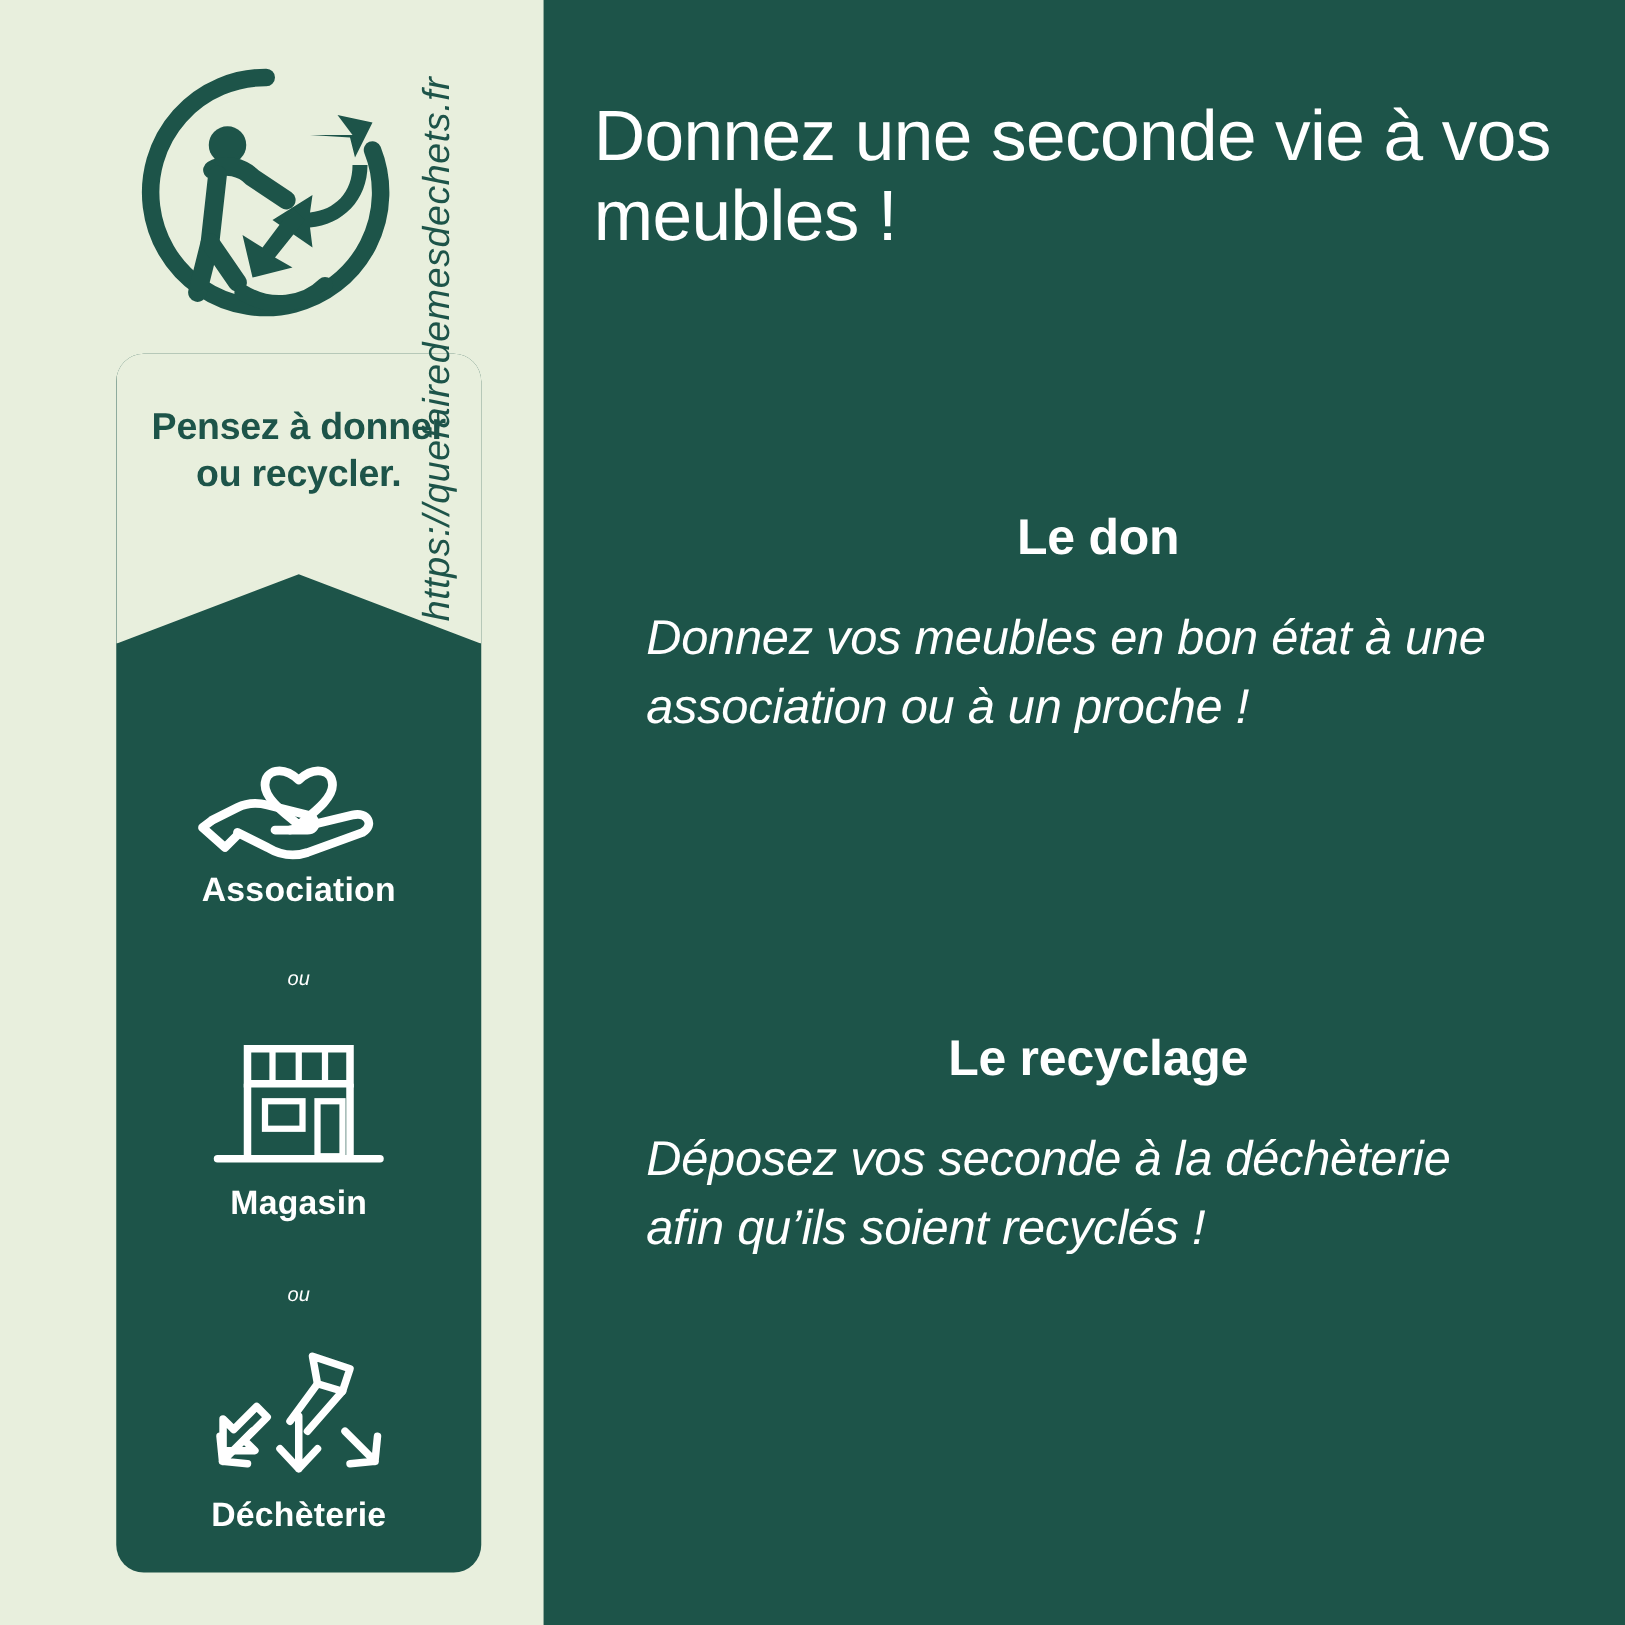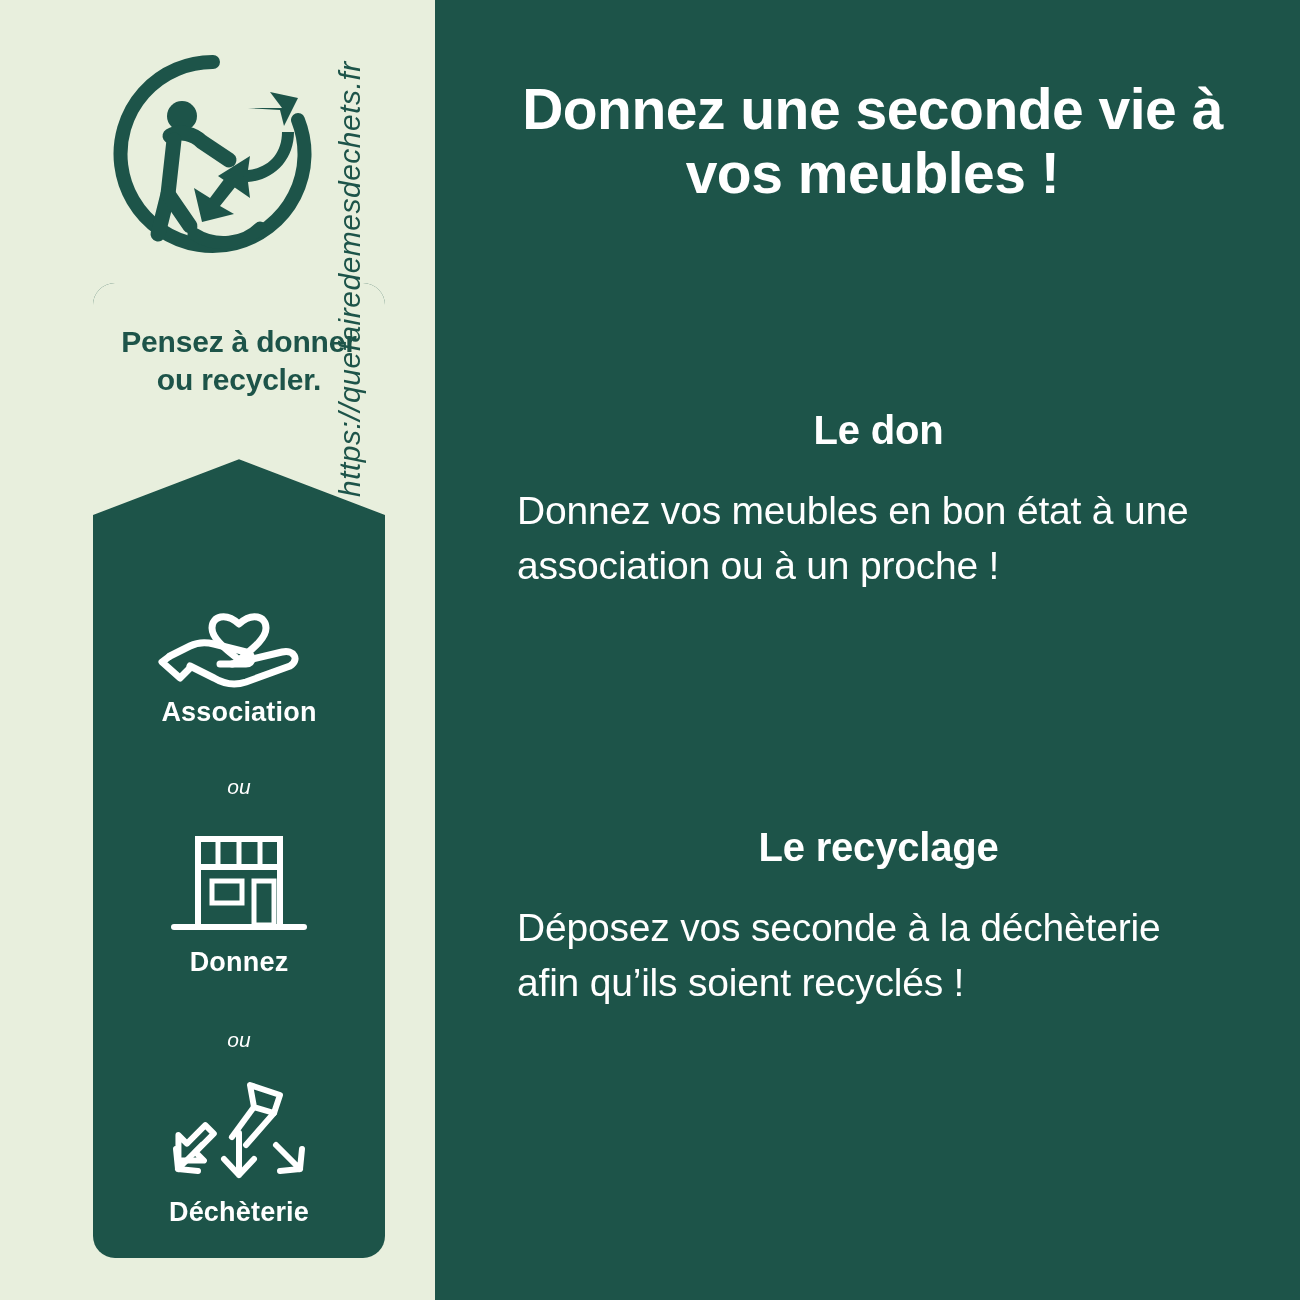--- a/index.html
+++ b/index.html
@@ -84,21 +84,21 @@
     font-size: 27px;
     font-weight: bold;
     letter-spacing: 0.2px;
     margin-top: 4px;
   }
   .ou {
     position: absolute;
     width: 292px;
     text-align: center;
     color: #ffffff;
-    font-size: 21px;
+    font-size: 16px;
     font-style: italic;
   }
 
   .vertical-url {
     position: absolute;
     left: 333px;
     top: 497px;
     width: 640px;
     color: #1d5449;
     font-size: 30px;
@@ -119,42 +119,42 @@
     background: #1d5449;
     color: #ffffff;
     box-sizing: border-box;
     padding: 0;
   }
   .headline {
     position: absolute;
     top: 78px;
     left: 40px;
     right: 30px;
-    text-align: center;
     font-size: 57px;
-    font-weight: bold;
+    font-weight: normal;
     line-height: 1.12;
     letter-spacing: -0.5px;
   }
   .section {
     position: absolute;
     left: 82px;
     right: 60px;
   }
   .section-1 { top: 408px; }
   .section-2 { top: 825px; }
   .section-title {
     font-size: 40px;
     font-weight: bold;
     margin-bottom: 30px;
     letter-spacing: -0.2px;
     text-align: center;
   }
   .section-body {
     font-size: 39px;
+    font-style: italic;
     line-height: 1.42;
     letter-spacing: -0.2px;
     max-width: 700px;
   }
 </style>
 </head>
 <body>
 
 <div class="poster">
 
@@ -205,21 +205,21 @@
             <rect x="44" y="18" width="82" height="28" fill="none" stroke="#ffffff" stroke-width="6"></rect>
             <line x1="64" y1="18" x2="64" y2="46" stroke="#ffffff" stroke-width="5"></line>
             <line x1="85" y1="18" x2="85" y2="46" stroke="#ffffff" stroke-width="5"></line>
             <line x1="106" y1="18" x2="106" y2="46" stroke="#ffffff" stroke-width="5"></line>
             <path d="M44 46 L44 104 M126 46 L126 104" stroke="#ffffff" stroke-width="6" fill="none"></path>
             <rect x="58" y="60" width="30" height="22" fill="none" stroke="#ffffff" stroke-width="5"></rect>
             <rect x="100" y="60" width="20" height="44" fill="none" stroke="#ffffff" stroke-width="5"></rect>
             <line x1="20" y1="106" x2="150" y2="106" stroke="#ffffff" stroke-width="6" stroke-linecap="round"></line>
           </svg>
         </div>
-        <div class="option-label">Donnez</div>
+        <div class="option-label">Magasin</div>
       </div>
 
       <div class="ou" style="top:745px;">ou</div>
 
       <div class="option-block" style="top:790px;">
         <div class="option-icon">
           <svg viewBox="0 0 170 125" width="170" height="125" aria-hidden="true">
             <path d="M96 14 L126 24 L120 42 L100 36 Z" fill="none" stroke="#ffffff" stroke-width="6" stroke-linejoin="round"></path>
             <path d="M100 36 L78 66" fill="none" stroke="#ffffff" stroke-width="6" stroke-linecap="round"></path>
             <path d="M120 42 L92 74" fill="none" stroke="#ffffff" stroke-width="6" stroke-linecap="round"></path>

